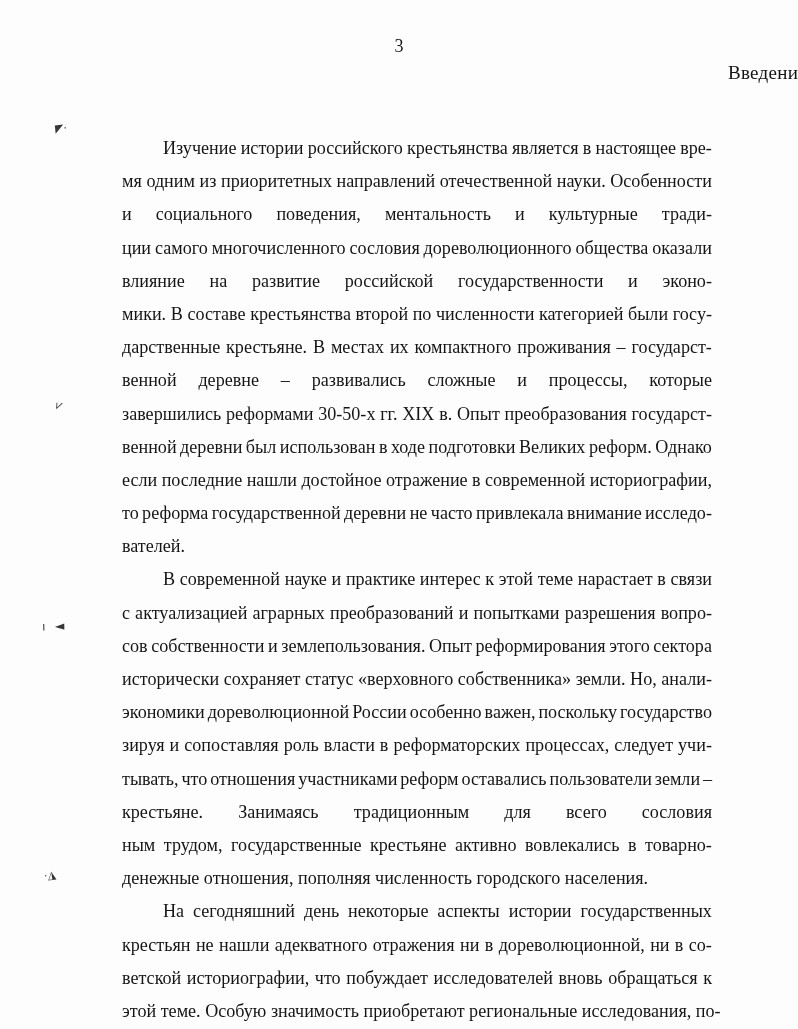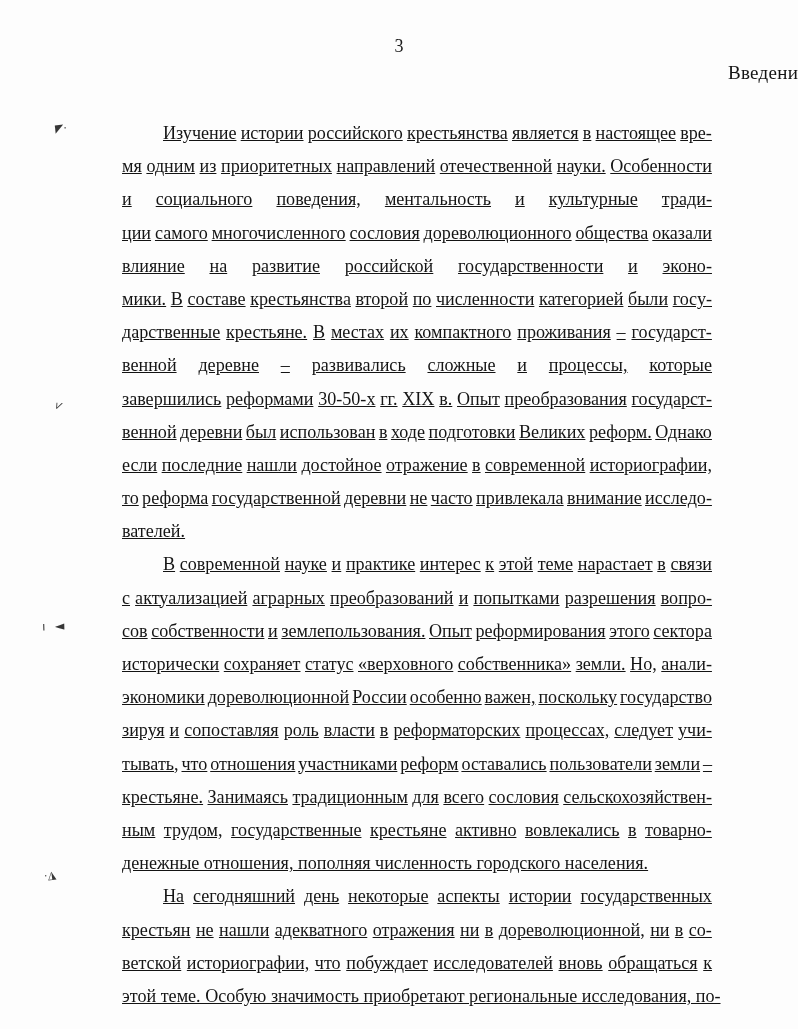--- a/index.html
+++ b/index.html
@@ -42,23 +42,22 @@
     font-size: 19px;
     letter-spacing: 0.3px;
     color: #141414;
     padding-left: 14px;
   }
 
   
   #body-text {
     position: absolute;
     left: 122px;
-    top: 117px;
+    top: 132px;
     width: 590px;
-    text-decoration: underline;
   }
 
   .para {
     margin: 0;
     padding: 0;
   }
   .para.gap-before {
     margin-top: 0px;
   }
 
@@ -324,21 +323,20 @@
           <span>земли</span>
           <span>–</span>
         </span>
         <span class="line just">
           <span>крестьяне.</span>
           <span>Занимаясь</span>
           <span>традиционным</span>
           <span>для</span>
           <span>всего</span>
           <span>сословия</span>
-          <span>сельскохозяйствен-</span>
         </span>
         <span class="line just">
           <span>ным</span>
           <span>трудом,</span>
           <span>государственные</span>
           <span>крестьяне</span>
           <span>активно</span>
           <span>вовлекались</span>
           <span>в</span>
           <span>товарно-</span>

